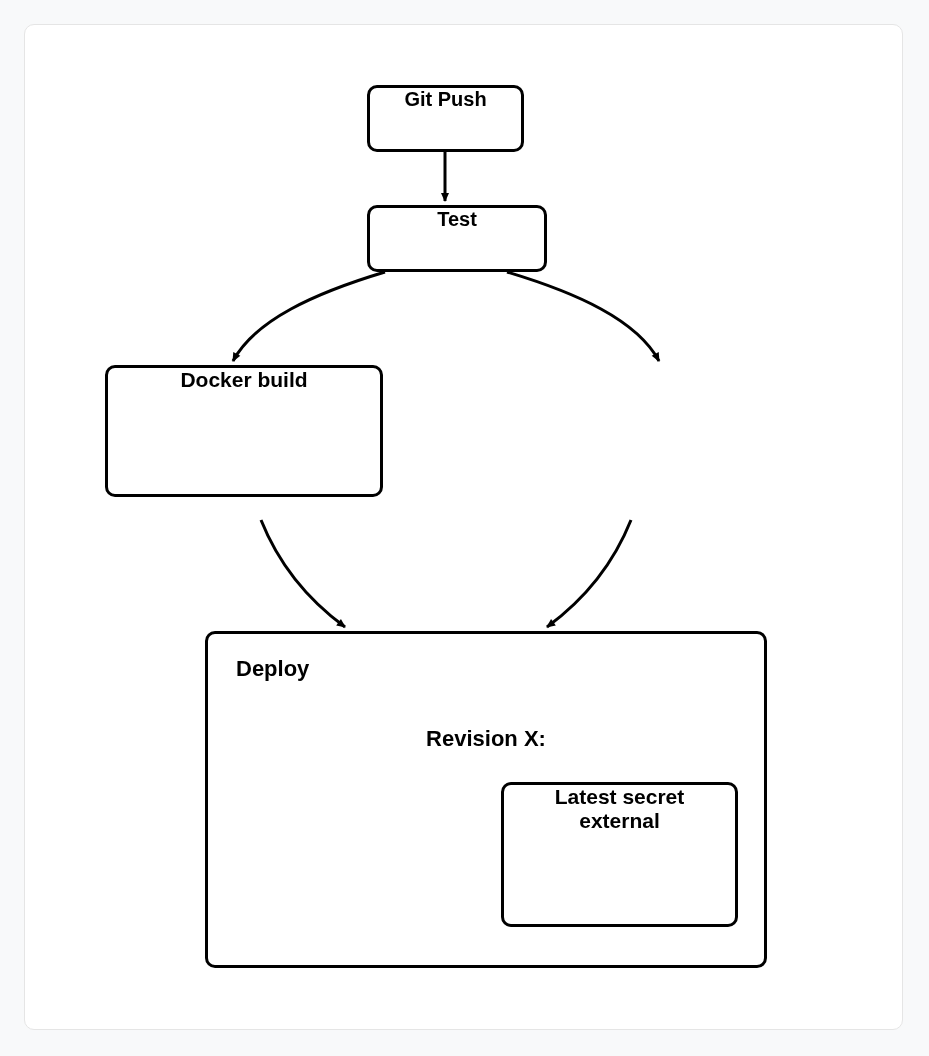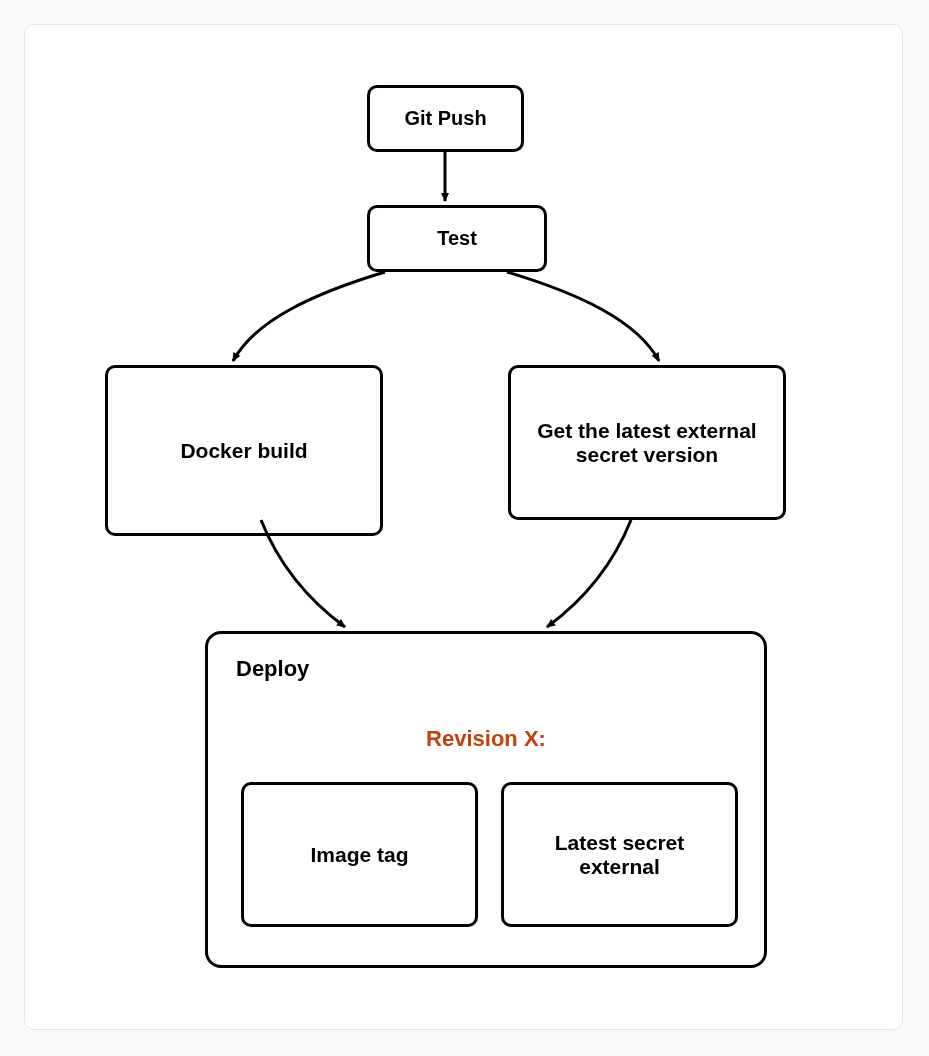--- a/index.html
+++ b/index.html
@@ -19,44 +19,44 @@
     background: #ffffff;
     border: 1px solid #e5e5e5;
     border-radius: 10px;
   }
   .node {
     position: absolute;
     background: #ffffff;
     border: 3px solid #000;
     border-radius: 10px;
     display: flex;
-    align-items: center;
+    align-items: flex-start;
     justify-content: center;
     text-align: center;
     font-weight: 700;
     color: #000;
     box-sizing: border-box;
   }
   .deploy-box {
     position: absolute;
     background: #ffffff;
     border: 3px solid #000;
-    border-radius: 16px;
+    border-radius: 10px;
     box-sizing: border-box;
     padding-left: 25px;
   }
   .deploy-title {
     position: absolute;
     font-weight: 700;
     color: #000;
   }
   .revision-title {
     position: absolute;
     font-weight: 700;
-    color: #c2410c;
+    color: #000000;
     text-align: center;
   }
   svg.arrows {
     position: absolute;
     left: 0; top: 0;
     width: 877px;
     height: 1004px;
     pointer-events: none;
   }
 </style>
@@ -66,35 +66,29 @@
 <div class="outer-frame">
 
   <div class="node" style="left:342px; top:60px; width:157px; height:67px; font-size:20px;">
     <span>Git Push</span>
   </div>
 
   <div class="node" style="left:342px; top:180px; width:180px; height:67px; font-size:20px;">
     <span>Test</span>
   </div>
 
-  <div class="node" style="left:80px; top:340px; width:278px; height:171px; font-size:21px;">
+  <div class="node" style="left:80px; top:340px; width:278px; height:132px; font-size:21px;">
     <span>Docker build</span>
   </div>
 
-  <div class="node" style="left:483px; top:340px; width:278px; height:155px; font-size:21px; padding:0 18px;">
-    <span>Get the latest external secret version</span>
-  </div>
 
   <div class="deploy-box" style="left:180px; top:606px; width:562px; height:337px;">
     <div class="deploy-title" style="left:28px; top:22px; font-size:22px;">Deploy</div>
     <div class="revision-title" style="left:0; right:0; top:92px; font-size:22px;">Revision X:</div>
 
-    <div class="node" style="left:33px; top:148px; width:237px; height:145px; font-size:21px;">
-      <span>Image tag</span>
-    </div>
 
     <div class="node" style="left:293px; top:148px; width:237px; height:145px; font-size:21px; padding:0 24px;">
       <span>Latest secret external</span>
     </div>
   </div>
 
   <svg class="arrows">
     <defs>
       <marker id="arrowhead" markerWidth="12" markerHeight="12" refX="9" refY="5" orient="auto" markerUnits="userSpaceOnUse">
         <path d="M1,1 L10,5 L1,9 Z" fill="#000"></path>

